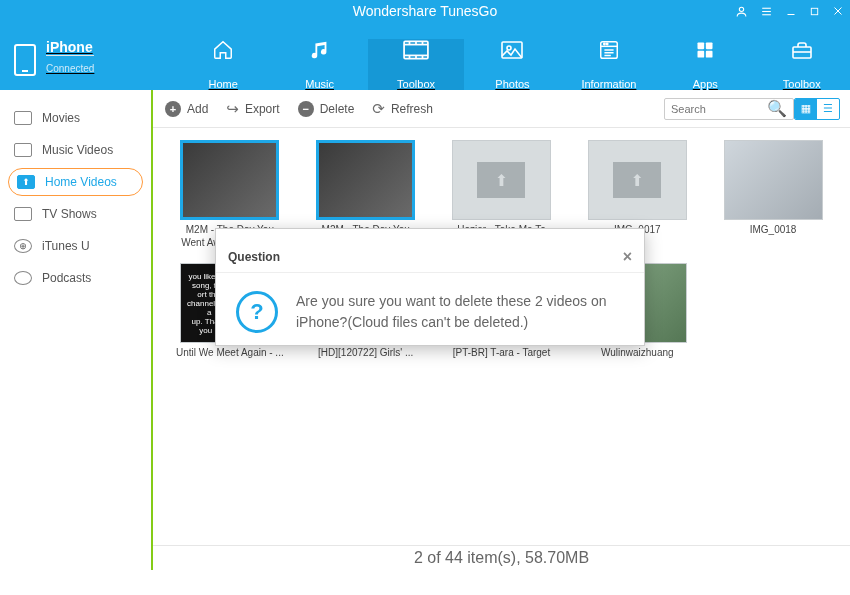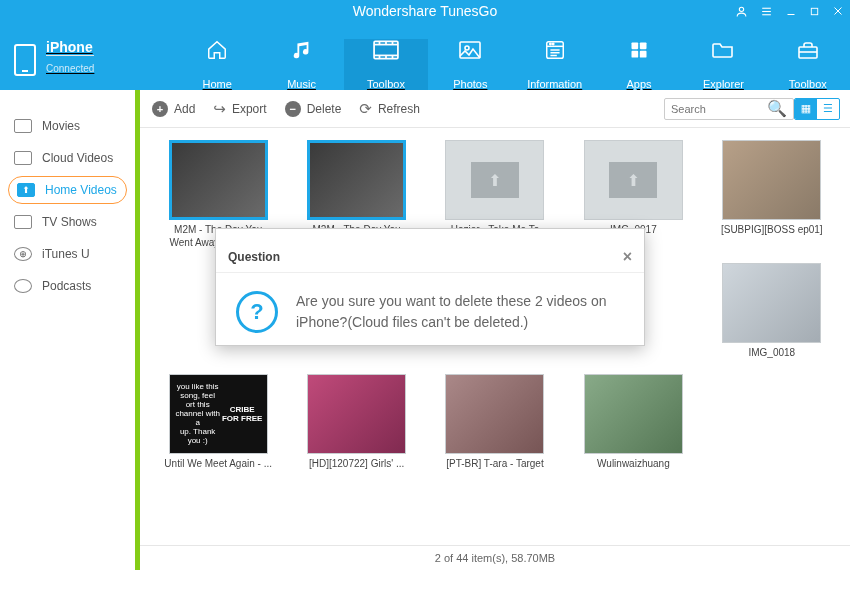--- a/index.html
+++ b/index.html
@@ -15,21 +15,21 @@
 .device .phone-ico { width:22px; height:32px; border:2px solid #fff; border-radius:3px; position:relative; }
 .device .phone-ico::after { content:""; position:absolute; bottom:2px; left:50%; width:6px; height:2px; background:#fff; transform:translateX(-50%); }
 .device .txt .name { color:#fff; font-size:14px; font-weight:600; }
 .device .txt .status { color:#cfeaf8; font-size:10px; }
 .navtabs { flex:1; display:flex; }
 .navtab { flex:1; display:flex; flex-direction:column; align-items:center; justify-content:center; gap:17px; color:#fff; font-size:11px; cursor:pointer; }
 .navtab.active { background:#1698d6; }
 .navtab .ico { width:28px; height:22px; display:flex; align-items:center; justify-content:center; }
 
 .body { display:flex; height:480px; }
-.sidebar { width:140px; border-right:5px solid #84cc16; padding-top:20px; }
+.sidebar { width:153px; border-right:2px solid #84cc16; padding-top:12px; }
 .side-item { height:32px; display:flex; align-items:center; gap:10px; padding:0 14px; font-size:12px; color:#555; cursor:pointer; }
 .side-item.sel { border:1.5px solid #ff9a3c; border-radius:14px; margin:2px 8px; padding:0 8px; height:28px; color:#1ea8e8; background:#fff; }
 .side-item.sel .sico { background:#1ea8e8; color:#fff; }
 .side-item .sico { width:18px; height:14px; border:1.5px solid #888; border-radius:2px; display:inline-flex; align-items:center; justify-content:center; font-size:9px; }
 .side-item.sel .sico { border-color:#1ea8e8; }
 
 .main { flex:1; display:flex; flex-direction:column; }
 .toolbar { height:38px; border-bottom:1px solid #e6e6e6; display:flex; align-items:center; padding:0 12px; gap:18px; position:relative; }
 .tbtn { display:flex; align-items:center; gap:6px; font-size:12px; color:#555; cursor:pointer; }
 .tbtn .circ { width:16px; height:16px; border-radius:50%; background:#6e6e6e; color:#fff; display:inline-flex; align-items:center; justify-content:center; font-size:11px; font-weight:bold; }
@@ -49,21 +49,21 @@
 .thumb.img { background:linear-gradient(135deg,#3a3a3a,#6a6a6a); }
 .thumb.img2 { background:linear-gradient(135deg,#a88,#755); }
 .thumb.img3 { background:linear-gradient(135deg,#5a8,#376); }
 .thumb.img4 { background:linear-gradient(135deg,#b7a088,#8a7a68); }
 .thumb.img5 { background:linear-gradient(135deg,#cfd6dc,#a4acb3); }
 .thumb.img6 { background:#111; display:flex; align-items:center; justify-content:center; color:#fff; font-size:8px; text-align:center; padding:4px; }
 .thumb.img7 { background:linear-gradient(135deg,#c04a7a,#802a50); }
 .thumb.img8 { background:linear-gradient(135deg,#8a8,#575); }
 .cap { font-size:10px; color:#444; text-align:center; width:110px; line-height:1.25; max-height:25px; overflow:hidden; }
 
-.status { height:25px; border-top:1px solid #e6e6e6; font-size:11px; color:#666; display:flex; align-items:center; justify-content:center; }
+.status { height:25px; border-top:1px solid #e6e6e6; font-size:16px; color:#666; display:flex; align-items:center; justify-content:center; }
 
 .modal { position:absolute; left:215px; top:228px; width:430px; background:#fff; border:1px solid #ccc; box-shadow:0 4px 16px rgba(0,0,0,.25); z-index:50; }
 .modal .mtitle { height:32px; display:flex; align-items:center; justify-content:space-between; padding:0 12px; font-size:12px; font-weight:600; color:#444; border-bottom:1px solid #eee;margin-top:12px; }
 .modal .mtitle .close { font-size:16px; color:#888; cursor:pointer; }
 .modal .mbody { padding:18px 20px 12px; display:flex; gap:18px; }
 .modal .qico { width:42px; height:42px; border:3px solid #1ea8e8; border-radius:50%; color:#1ea8e8; font-size:22px; font-weight:bold; display:flex; align-items:center; justify-content:center; flex-shrink:0; }
 .modal .msg { font-size:14px; color:#666; line-height:1.5; }
 .modal .mbtns { display:flex; justify-content:flex-end; gap:12px; padding:6px 20px 18px; }
 .modal .mbtns button { width:74px; height:24px; border-radius:3px; font-size:11px; cursor:pointer; }
 .modal .yes { background:#1ea8e8; color:#fff; border:1px solid #1ea8e8; }
@@ -181,47 +181,39 @@
             <rect x="13" y="3" width="8" height="8" rx="1"></rect>
             <rect x="3" y="13" width="8" height="8" rx="1"></rect>
             <rect x="13" y="13" width="8" height="8" rx="1"></rect>
           </svg>
         </span>
       <span>Apps</span>
     </div>
     <div class="navtab">
       <span class="ico">
           <svg width="24" height="20" viewBox="0 0 24 20" fill="none" stroke="#fff" stroke-width="1.6">
-            <path d="M3 4h6l2 3h10v9a1 1 0 0 1-1 1H3a1 1 0 0 1-1-1V5a1 1 0 0 1 1-1z"></path>
-          </svg>
-        </span>
-      <span>Explorer</span>
-    </div>
-    <div class="navtab">
-      <span class="ico">
-          <svg width="24" height="20" viewBox="0 0 24 20" fill="none" stroke="#fff" stroke-width="1.6">
             <rect x="3" y="7" width="18" height="11" rx="1"></rect>
             <path d="M8 7V5a2 2 0 0 1 2-2h4a2 2 0 0 1 2 2v2"></path>
             <line x1="3" y1="12" x2="21" y2="12"></line>
           </svg>
         </span>
       <span>Toolbox</span>
     </div>
   </div>
 </div>
 
 <div class="body">
   <div class="sidebar">
     <div class="side-item">
         <span class="sico"></span>
         <span>Movies</span>
       </div>
     <div class="side-item">
         <span class="sico"></span>
-        <span>Cloud Videos</span>
+        <span>Music Videos</span>
       </div>
     <div class="side-item sel">
         <span class="sico">⬆</span>
         <span>Home Videos</span>
       </div>
     <div class="side-item">
         <span class="sico"></span>
         <span>TV Shows</span>
       </div>
     <div class="side-item">
@@ -278,24 +270,20 @@
             <div class="ph"></div>
           </div>
           <div class="cap">Hozier - Take Me To Church_1280x720_i...</div>
         </div>
       <div class="card">
           <div class="thumb">
             <div class="ph"></div>
           </div>
           <div class="cap">IMG_0017</div>
         </div>
-      <div class="card">
-          <div class="thumb img4"></div>
-          <div class="cap">[SUBPIG][BOSS ep01]</div>
-        </div>
       <div class="card" style="grid-column:5">
           <div class="thumb img5"></div>
           <div class="cap">IMG_0018</div>
         </div>
       <div class="card">
           <div class="thumb img6">you like this song, feel<br>ort this channel with a<br>up. Thank you :)<br><b>CRIBE FOR FREE</b></div>
           <div class="cap">Until We Meet Again - ...</div>
         </div>
       <div class="card">
           <div class="thumb img7"></div>

